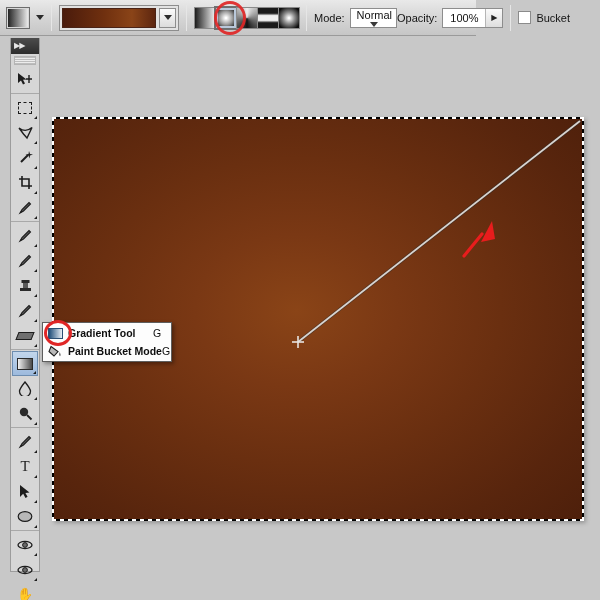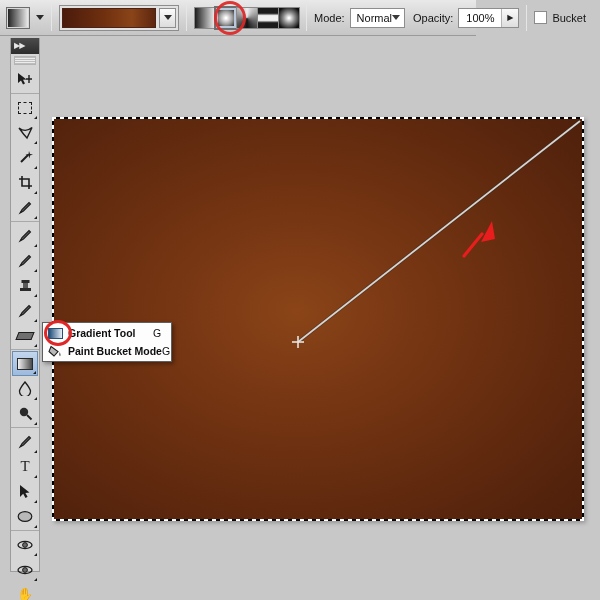--- a/index.html
+++ b/index.html
@@ -114,21 +114,21 @@
     margin-right: 5px;
     white-space: nowrap;
   }
   .mode-select {
     width: 130px; height: 20px;
     border: 1px solid #8d8d8d;
     background: #ffffff;
     display: flex; align-items: center;
     justify-content: space-between;
     padding: 0 4px 0 6px;
-    font-size: 11px; color: #111;
+    font-size: 11px; color: #111; flex-direction: column;
   }
   .sel-caret {
     width: 0; height: 0;
     border-left: 4px solid transparent;
     border-right: 4px solid transparent;
     border-top: 5px solid #3a3a3a;
   }
   .opacity-field {
     display: flex; align-items: center;
     height: 20px;
@@ -320,21 +320,21 @@
     </div>
 
     <div class="ob-sep"></div>
 
     <span class="ob-label">Mode:</span>
     <div class="mode-select">
       <span>Normal</span>
       <span class="sel-caret"></span>
     </div>
 
-    <span class="ob-label" style="margin-left:8px">Opacity:</span>
+    <span class="ob-label" style="">Opacity:</span>
     <div class="opacity-field">
       <span class="opacity-value">100%</span>
       <span class="opacity-arrow">▶</span>
     </div>
 
     <div class="ob-sep"></div>
 
     <div class="check-wrap">
       <span class="checkbox"></span>
       <span class="ob-label" style="margin:0">Bucket</span>

